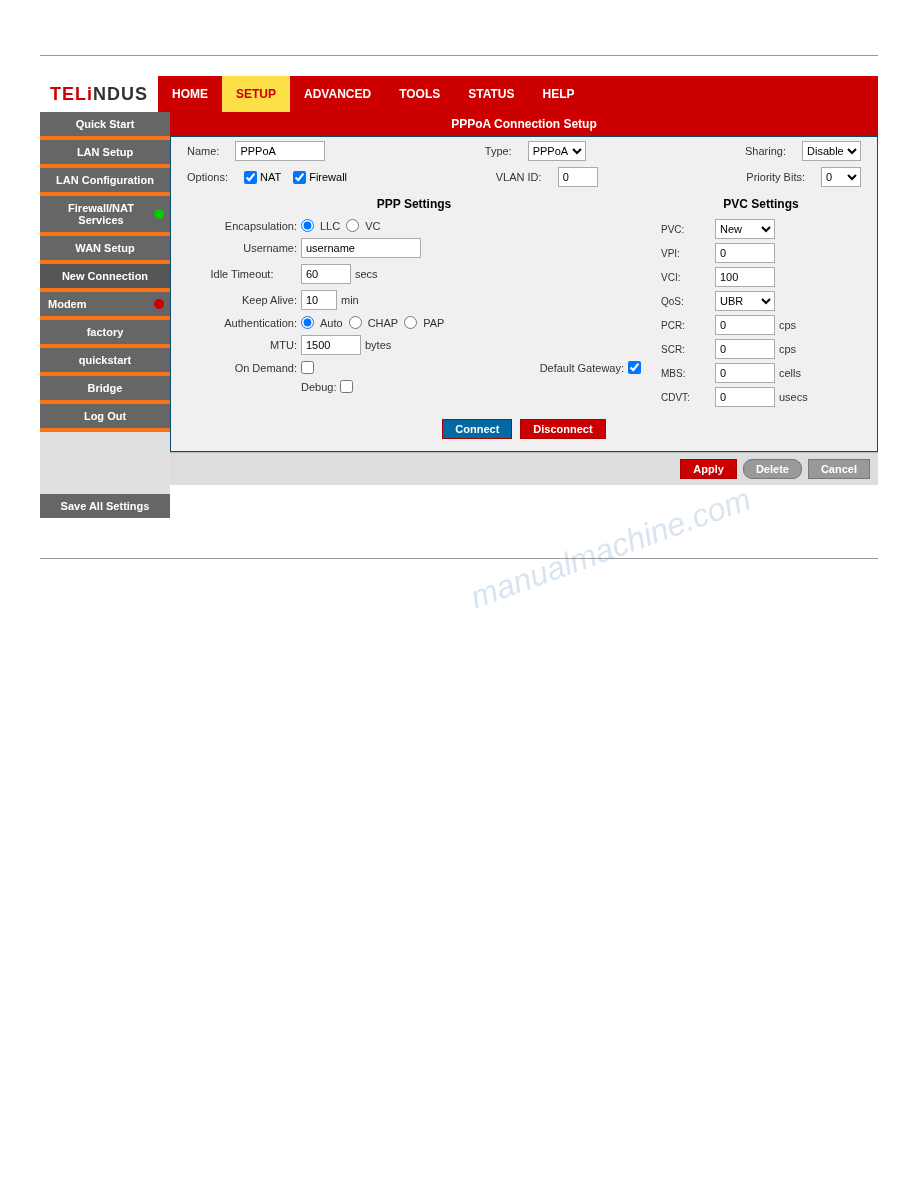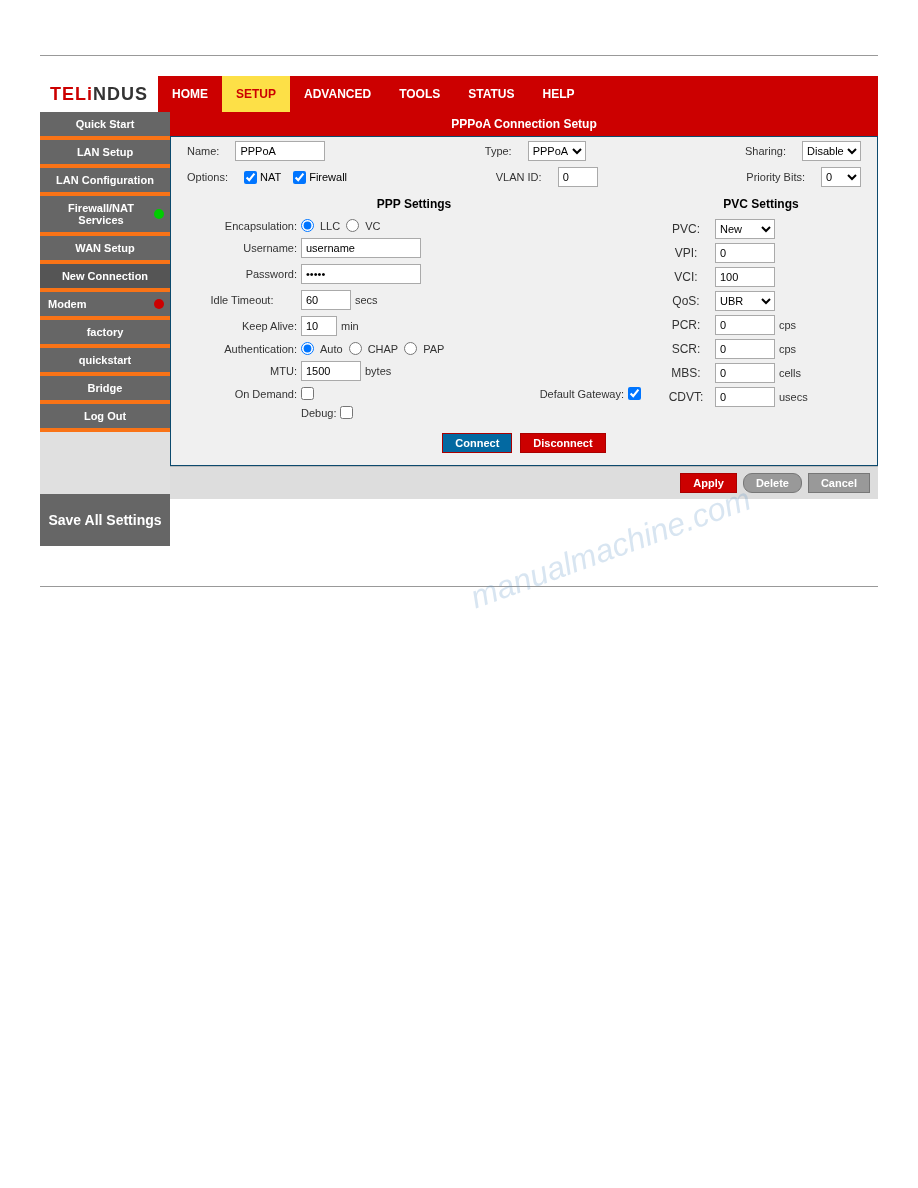--- a/index.html
+++ b/index.html
@@ -116,24 +116,24 @@
       border-radius: 50%;
       flex-shrink: 0;
     }
 
     .indicator.green { background: #00cc00; }
     .indicator.red { background: #cc0000; }
 
     .sidebar-save {
       background: #666;
       color: #fff;
-      font-size: 14px;
+      font-size: 11px;
       font-weight: bold;
       text-align: center;
-      padding: 18px 8px;
+      padding: 6px 8px;
       cursor: pointer;
       margin-top: 2px;
     }
 
     
     .content-area {
       flex: 1;
       padding: 0;
     }
 
@@ -215,24 +215,24 @@
       color: #333;
     }
 
     .pvc-row {
       display: flex;
       align-items: center;
       margin-bottom: 4px;
     }
 
     .pvc-label {
-      font-size: 12px;
+      font-size: 10px;
       color: #333;
       width: 50px;
-      text-align: center;
+      text-align: left;
       margin-right: 4px;
     }
 
     .pvc-input {
       border: 1px solid #aaa;
       background: #fff;
       font-size: 11px;
       padding: 2px 4px;
       height: 20px;
       width: 60px;
@@ -442,24 +442,20 @@
                 <input type="radio" name="encap" style="">
                 <span class="radio-label">VC</span>
               </div>
             </div>
 
             <div class="form-row">
               <span class="form-label" style="width:110px;">Username:</span>
               <input class="form-input" type="text" value="username" style="width: 120px;">
             </div>
 
-            <div class="form-row">
-              <span class="form-label" style="width:110px;">Password:</span>
-              <input class="form-input" type="password" value="12345" style="width: 120px;">
-            </div>
 
             <div class="form-row">
               <span class="form-label" style="width:110px;text-align:center;">Idle Timeout:</span>
               <input class="form-input" type="text" value="60" style="width: 50px;">
               <span class="radio-label" style="margin-left:4px;">secs</span>
             </div>
 
             <div class="form-row">
               <span class="form-label" style="width:110px;">Keep Alive:</span>
               <input class="form-input" type="text" value="10" style="width: 36px;">

